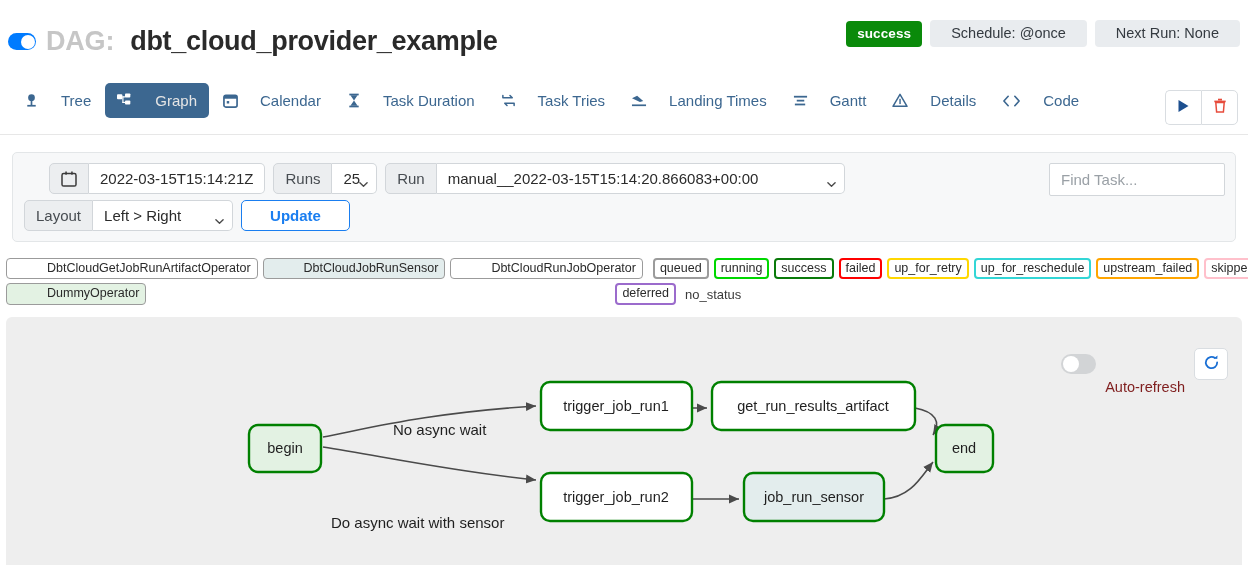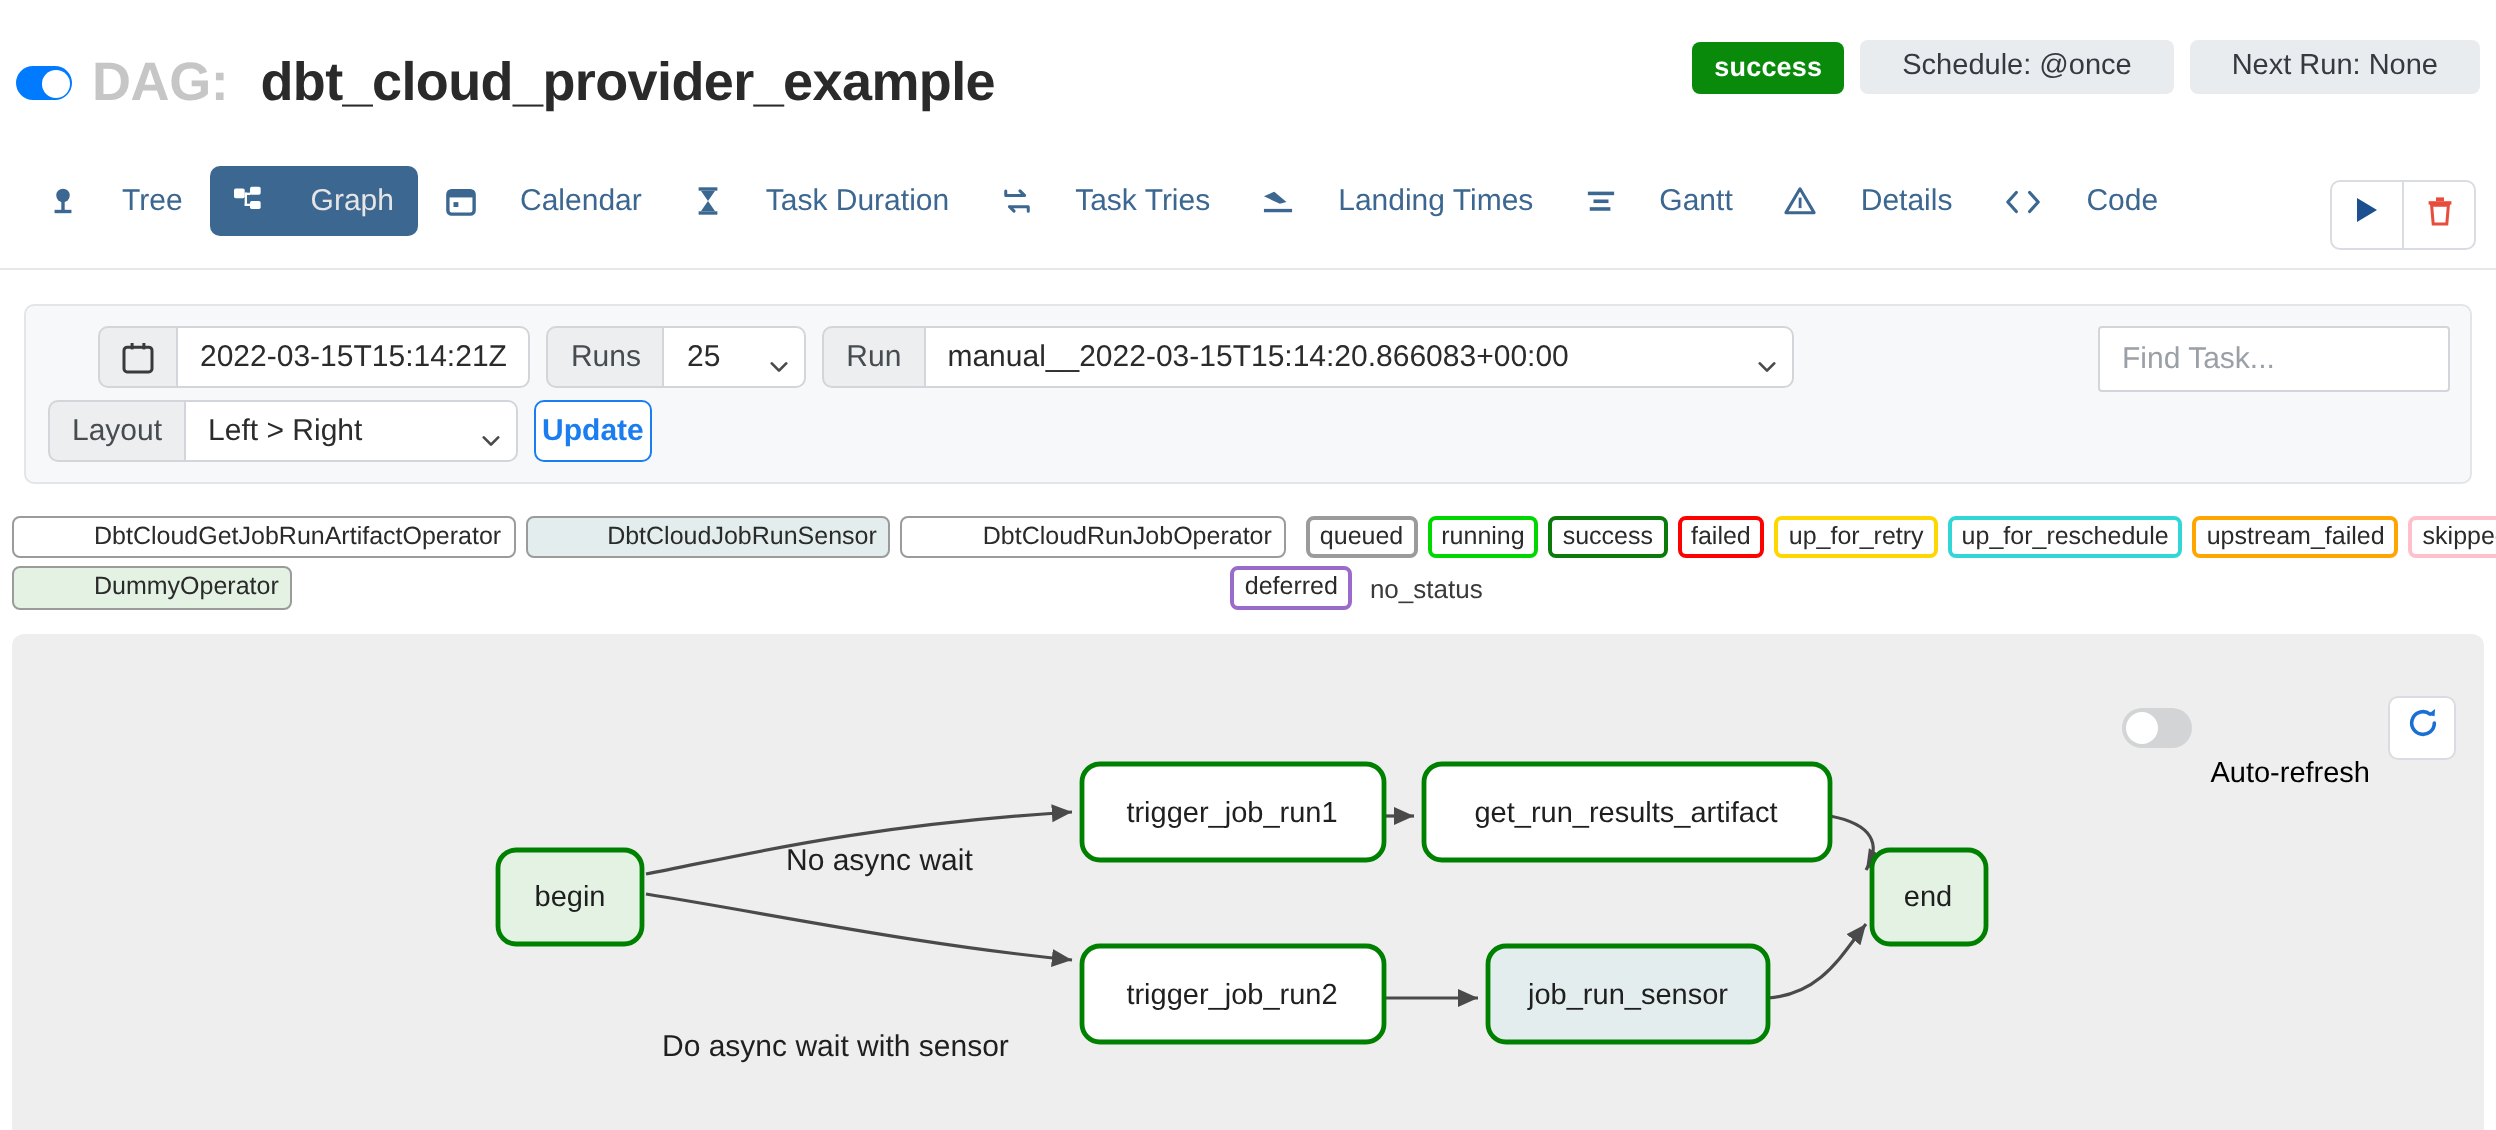--- a/index.html
+++ b/index.html
@@ -157,41 +157,41 @@
     display: flex; align-items: center;
     border-radius: 0 5px 5px 0;
     white-space: nowrap;
   }
   .ig-select {
     background: #ffffff;
     border: 1px solid #d2d6da;
     border-left: none;
     font-size: 15px;
     color: #2b2b2b;
-    padding: 6px 42px 6px 11px;
+    padding: 6px 16px 6px 11px;
     display: flex; align-items: center;
     border-radius: 0 5px 5px 0;
     position: relative;
     white-space: nowrap;
   }
   .ig-select .caret {
     position: absolute; right: 9px; top: 50%;
     transform: translateY(-50%);
     width: 8px; height: 8px;
   }
   .gap { width: 8px; }
   .btn-update {
     margin-left: 8px;
     border: 1px solid #1a7ef0;
     color: #1a7ef0;
     background: #ffffff;
     font-size: 15px;
     font-weight: 700;
     border-radius: 5px;
-    padding: 6px 3px;
+    padding: 6px 28px;
     cursor: pointer;
   }
   .find-task {
     position: absolute;
     right: 10px; top: 10px;
     width: 176px;
     box-sizing: border-box;
     background: #ffffff;
     border: 1px solid #d2d6da;
     border-radius: 2px;
@@ -261,21 +261,21 @@
     cursor: pointer;
   }
   .switch .knob {
     position: absolute; left: 2px; top: 2px;
     width: 16px; height: 16px;
     border-radius: 50%;
     background: #ffffff;
   }
   .auto-refresh-label {
     font-size: 14.5px;
-    color: #000000;
+    color: #7f1d1d;
     margin-top: 46px;
   }
   .refresh-btn {
     width: 32px; height: 30px;
     border: 1px solid #d9dde1;
     border-radius: 5px;
     background: #ffffff;
     display: flex; align-items: center; justify-content: center;
     cursor: pointer;
   }

